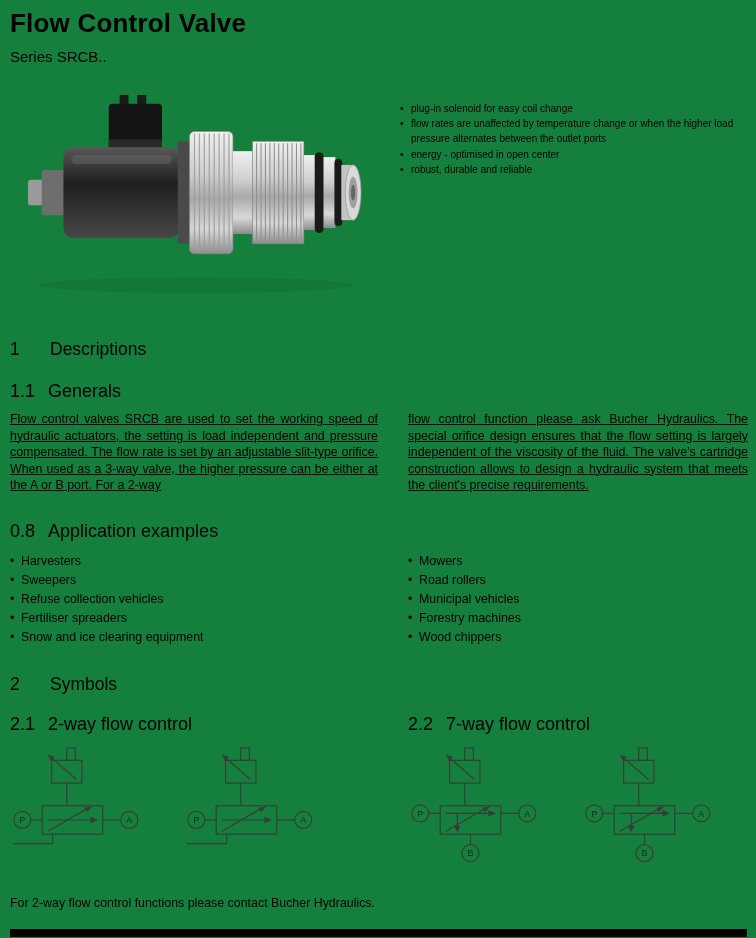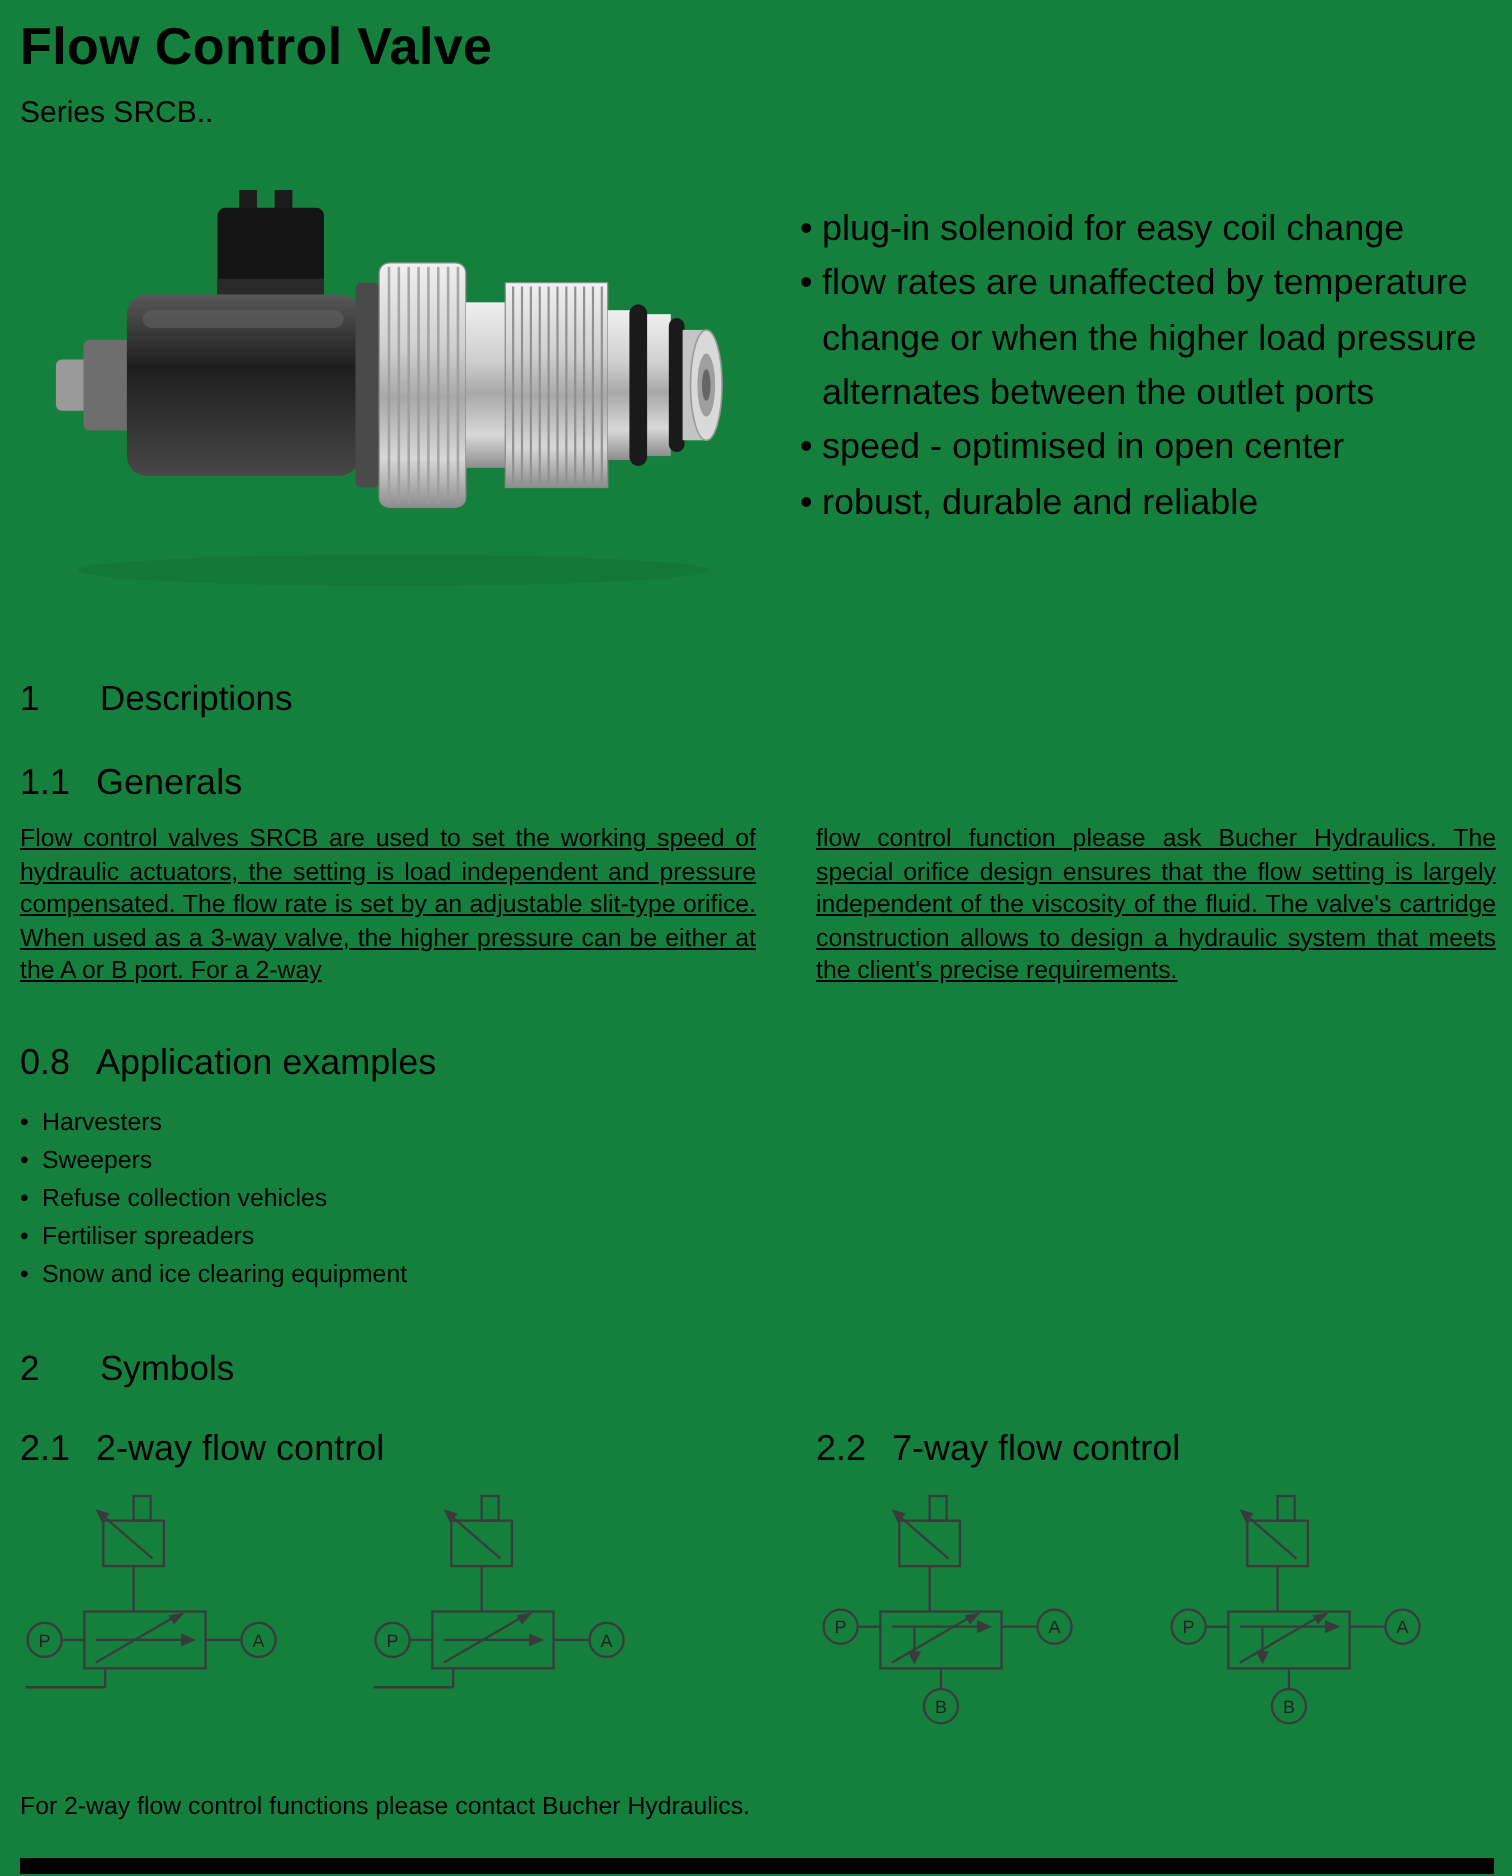--- a/index.html
+++ b/index.html
@@ -11,21 +11,21 @@
   .subtitle { font-size:15px; margin-top:9px; }
 
   .cols { display:flex; }
   .col-l { width:368px; flex:none; }
   .col-r { width:340px; flex:none; margin-left:30px; }
 
   
   .hero { display:flex; margin-top:20px; height:212px; }
   .photo-wrap { width:388px; flex:none; padding:10px 0 0 14px; }
   .features { list-style:none; width:352px; padding-top:16px; }
-  .features li { font-size:18px; line-height:1.52; padding-left:13px; position:relative; }
+  .features li { font-size:10px; line-height:1.52; padding-left:13px; position:relative; }
   .features li::before { content:"\2022"; position:absolute; left:2px; }
 
   
   h2.sec { font-size:17.5px; font-weight:400; display:flex; }
   h2.sec .num { width:40px; flex:none; }
   h3.sub { font-size:18px; font-weight:400; display:flex; }
   h3.sub .num { margin-right:13px; }
 
   .body-text { font-size:12.4px; line-height:1.33; text-align:justify;text-decoration:underline; }
 
@@ -119,21 +119,21 @@
         <rect x="315" y="65" width="8" height="68" rx="4" fill="#1a1a1a"></rect>
         <rect x="322" y="71" width="12" height="56" fill="#c4c4c4"></rect>
         <ellipse cx="334" cy="99" rx="8" ry="28" fill="#d9d9d9" stroke="#9a9a9a" stroke-width="0.8"></ellipse>
         <ellipse cx="334" cy="99" rx="4.5" ry="16" fill="#9f9f9f"></ellipse>
         <ellipse cx="334" cy="99" rx="2.2" ry="8" fill="#666"></ellipse>
       </svg>
     </div>
     <ul class="features">
       <li>plug-in solenoid for easy coil change</li>
       <li>flow rates are unaffected by temperature change or when the higher load pressure alternates between the outlet ports</li>
-      <li>speed - optimised in open center</li>
+      <li>energy - optimised in open center</li>
       <li>robust, durable and reliable</li>
     </ul>
   </div>
 
   <h2 class="sec m-desc">
     <span class="num">1</span>
     <span>Descriptions</span>
   </h2>
 
   <h3 class="sub m-generals">
@@ -151,20 +151,27 @@
     <span>Application examples</span>
   </h3>
 
   <div class="cols m-applist">
     <ul class="blist col-l">
       <li>Harvesters</li>
       <li>Sweepers</li>
       <li>Refuse collection vehicles</li>
       <li>Fertiliser spreaders</li>
       <li>Snow and ice clearing equipment</li>
+    </ul>
+    <ul class="blist col-r">
+      <li>Mowers</li>
+      <li>Road rollers</li>
+      <li>Municipal vehicles</li>
+      <li>Forestry machines</li>
+      <li>Wood chippers</li>
     </ul>
   </div>
 
   <h2 class="sec m-symbols">
     <span class="num">2</span>
     <span>Symbols</span>
   </h2>
 
   <div class="cols m-symheads">
     <h3 class="sub col-l">

